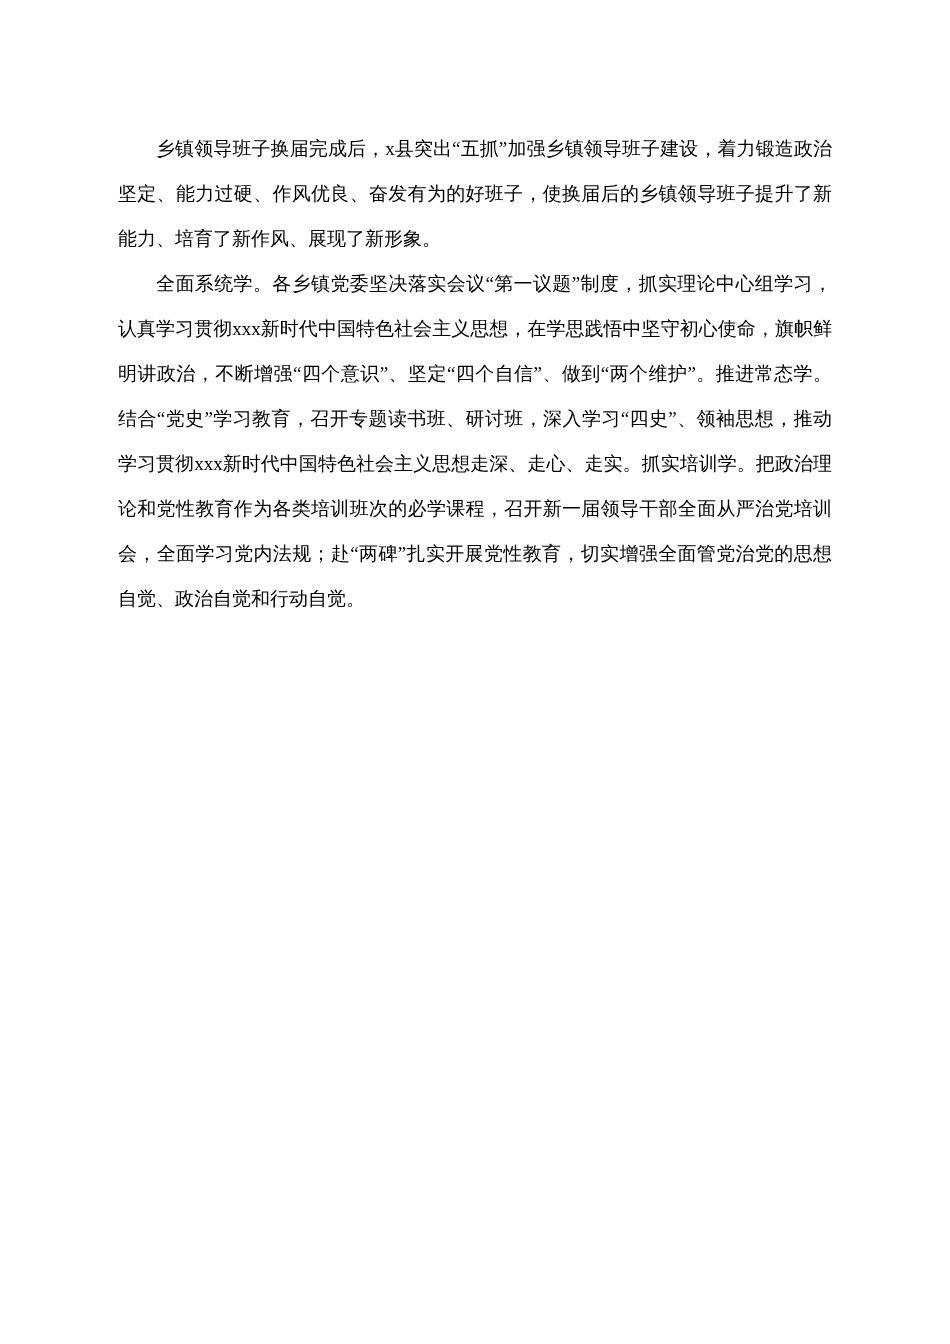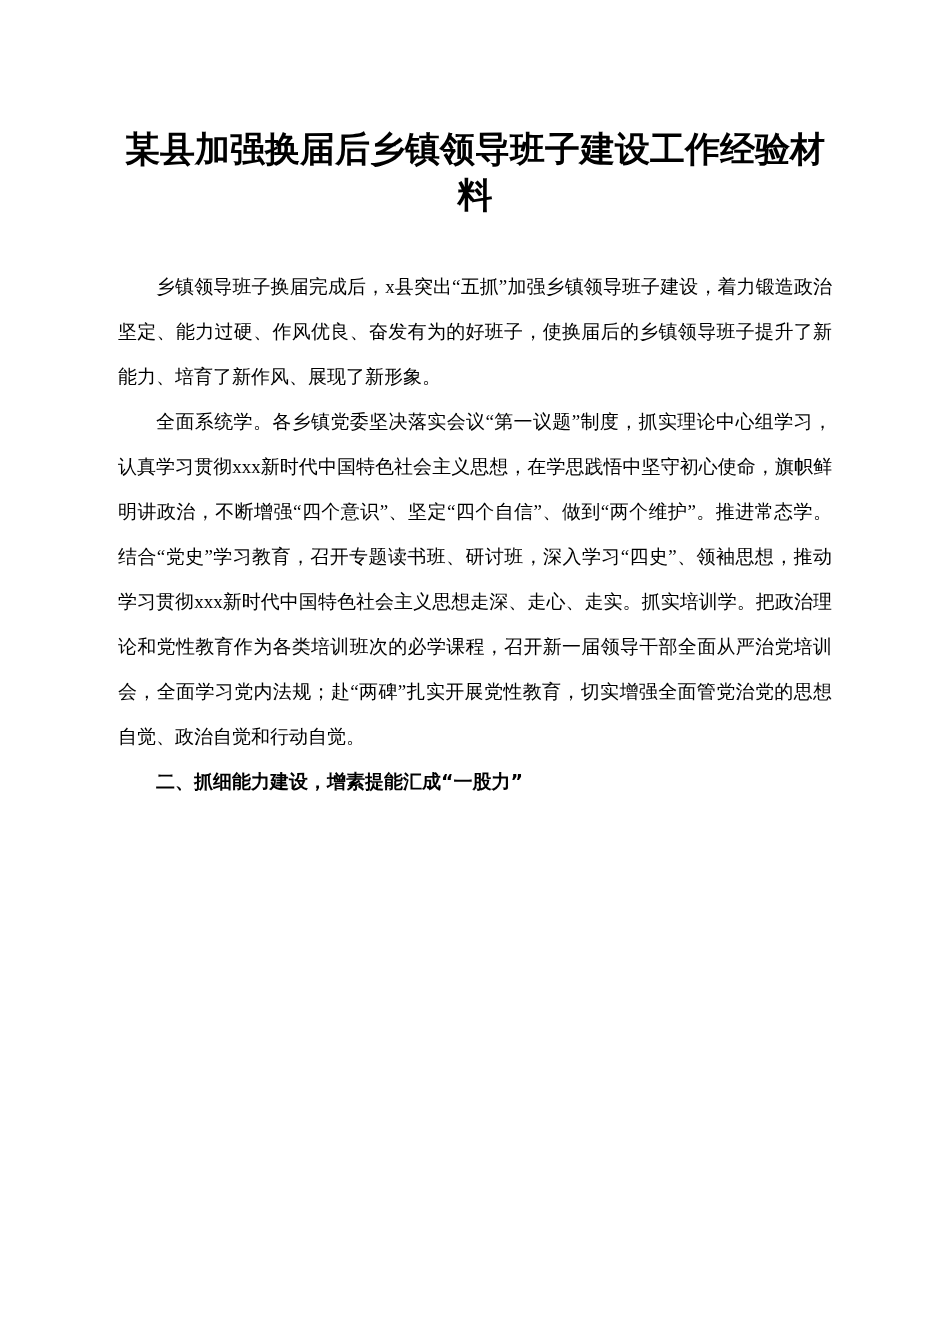--- a/index.html
+++ b/index.html
@@ -36,19 +36,17 @@
   }
   .doc-body p.heading {
     font-weight: bold;
     font-family: "DejaVu Sans", "Liberation Sans", sans-serif;
   }
 </style>
 </head>
 <body>
 
 <div class="page">
-  <h1 class="doc-title">某县加强换届后乡镇领导班子建设工作经验材料</h1>
   <div class="doc-body">
       <p class="body-para">乡镇领导班子换届完成后，x县突出“五抓”加强乡镇领导班子建设，着力锻造政治坚定、能力过硬、作风优良、奋发有为的好班子，使换届后的乡镇领导班子提升了新能力、培育了新作风、展现了新形象。</p>
       <p class="body-para">全面系统学。各乡镇党委坚决落实会议“第一议题”制度，抓实理论中心组学习，认真学习贯彻xxx新时代中国特色社会主义思想，在学思践悟中坚守初心使命，旗帜鲜明讲政治，不断增强“四个意识”、坚定“四个自信”、做到“两个维护”。推进常态学。结合“党史”学习教育，召开专题读书班、研讨班，深入学习“四史”、领袖思想，推动学习贯彻xxx新时代中国特色社会主义思想走深、走心、走实。抓实培训学。把政治理论和党性教育作为各类培训班次的必学课程，召开新一届领导干部全面从严治党培训会，全面学习党内法规；赴“两碑”扎实开展党性教育，切实增强全面管党治党的思想自觉、政治自觉和行动自觉。</p>
-      <p class="heading">二、抓细能力建设，增素提能汇成“一股力”</p>
     </div>
 </div>
 
 </body></html>

